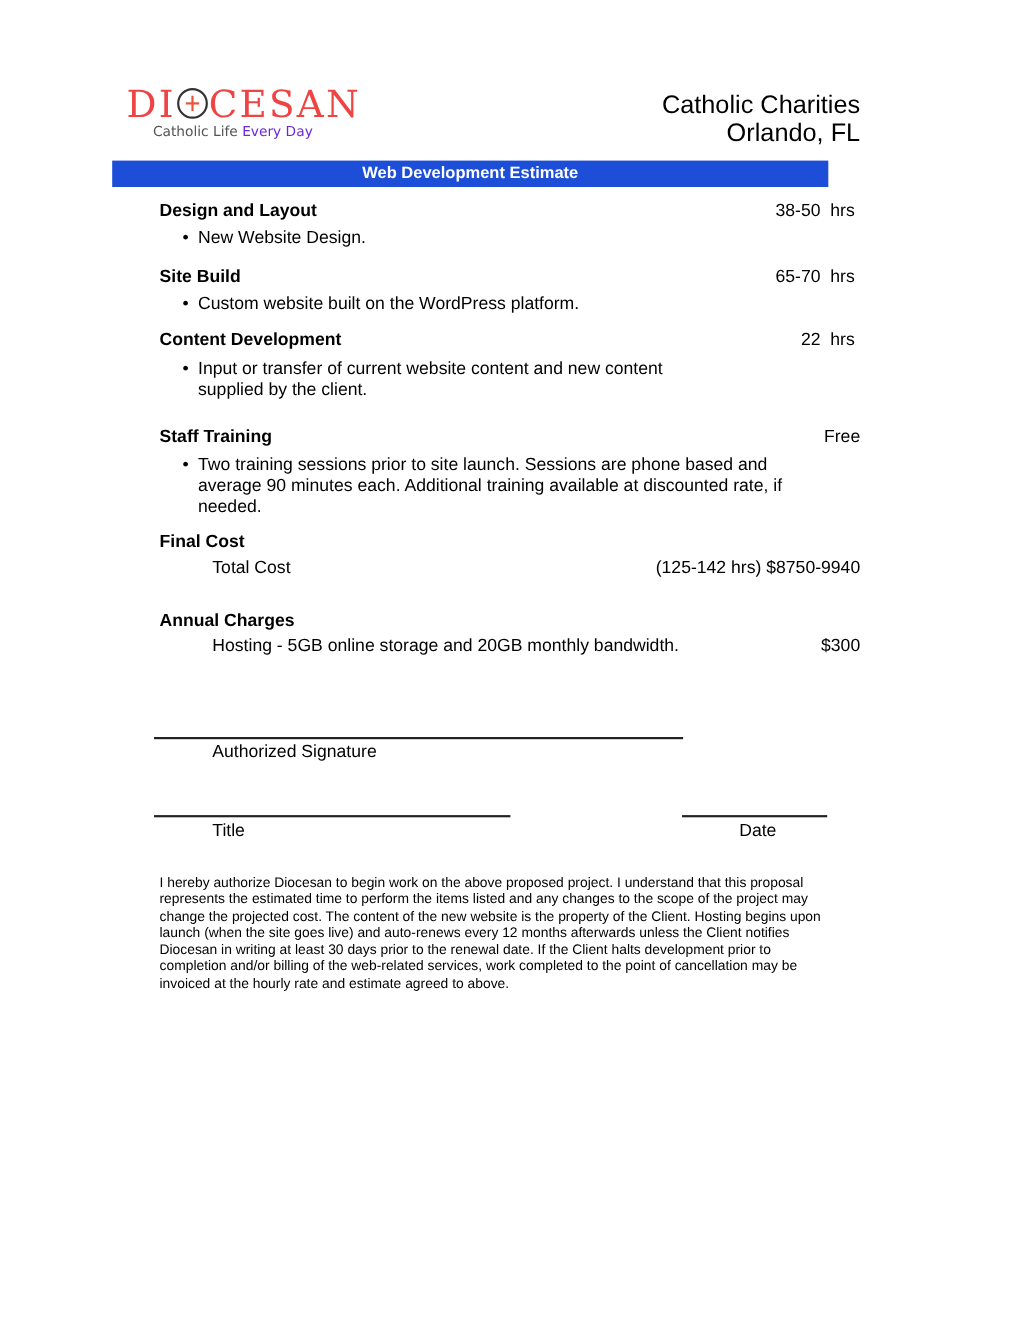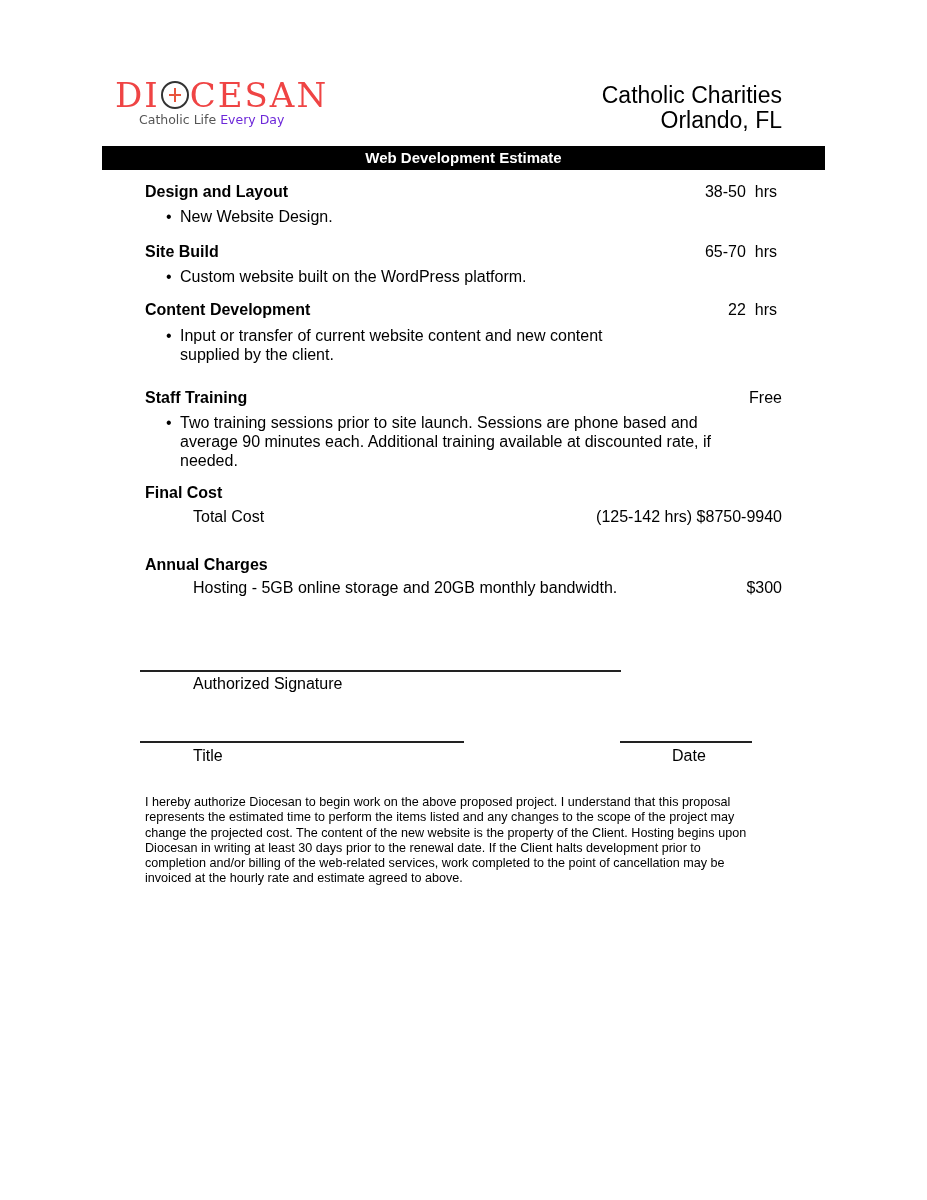--- a/index.html
+++ b/index.html
@@ -5,21 +5,21 @@
     html, body { margin: 0; padding: 0; background: #ffffff; }
     body { width: 927px; height: 1200px; position: relative; overflow: hidden; font-family: "Liberation Sans", sans-serif; color: #000; }
     .abs { position: absolute; }
     .logo-word { left: 115px; top: 76px; font-family: "DejaVu Serif", serif; font-size: 34px; letter-spacing: 2px; color: #ef4444; font-weight: normal; line-height: 38px; white-space: nowrap; }
     .logo-o { display: inline-block; position: relative; width: 28px; height: 28px; border: 2.5px solid #333; border-radius: 50%; vertical-align: -2px; box-sizing: border-box; margin: 0 1px; }
     .logo-o .cross-h { position: absolute; left: 6px; top: 11px; width: 12px; height: 2px; background: #e8553d; }
     .logo-o .cross-v { position: absolute; left: 11px; top: 5px; width: 2px; height: 14px; background: #e8553d; }
     .logo-tag { left: 139px; top: 112px; font-family: "DejaVu Sans", sans-serif; font-size: 12.5px; color: #555; white-space: nowrap; }
     .logo-tag .accent { color: #6d28d9; }
     .client { right: 145px; text-align: right; font-size: 23px; line-height: 25px; top: 83px; }
-    .banner { left: 102px; top: 146px; width: 723px; height: 24px; background: #000000; color: #fff; font-weight: bold; font-size: 15px; text-align: center; line-height: 24px; }
+    .banner { left: 102px; top: 146px; width: 651px; height: 24px; background: #1d4ed8; color: #fff; font-weight: bold; font-size: 15px; text-align: center; line-height: 24px; }
     .head { font-weight: bold; font-size: 16px; }
     .txt { font-size: 16px; margin-left: 48px; }
     .right { text-align: right; font-size: 16px; }
     .bullet { font-size: 16px; line-height: 19px; }
     .bullet .dot { position: absolute; left: -14px; top: 0; }
     .line { background: #222; height: 2px; }
     .fine { left: 145px; top: 795px; width: 642px; font-size: 12.6px; line-height: 15.3px; }
   </style>
 </head>
 <body>
@@ -75,16 +75,17 @@
 <div class="abs txt" style="left:145px; top:675px;">Authorized Signature</div>
 <div class="abs line" style="left:140px; top:741px; width:324px;"></div>
 <div class="abs txt" style="left:145px; top:747px;">Title</div>
 <div class="abs line" style="left:620px; top:741px; width:132px;"></div>
 <div class="abs txt" style="left:624px; top:747px;">Date</div>
 
 <div class="abs fine">
   <div>I hereby authorize Diocesan to begin work on the above proposed project. I understand that this proposal</div>
   <div>represents the estimated time to perform the items listed and any changes to the scope of the project may</div>
   <div>change the projected cost. The content of the new website is the property of the Client. Hosting begins upon</div>
+  <div>launch (when the site goes live) and auto-renews every 12 months afterwards unless the Client notifies</div>
   <div>Diocesan in writing at least 30 days prior to the renewal date. If the Client halts development prior to</div>
   <div>completion and/or billing of the web-related services, work completed to the point of cancellation may be</div>
   <div>invoiced at the hourly rate and estimate agreed to above.</div>
 </div>
 
 </body></html>

